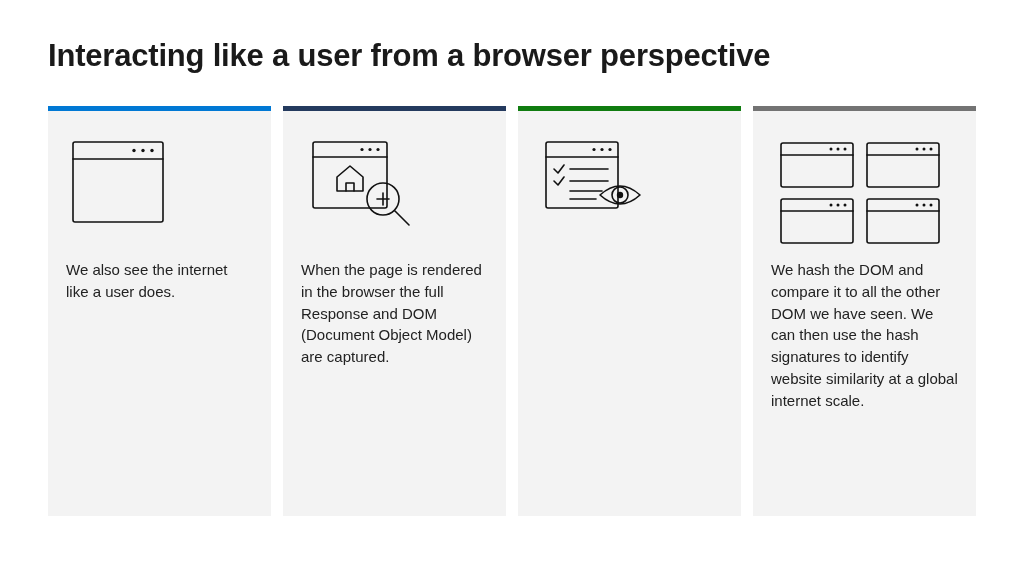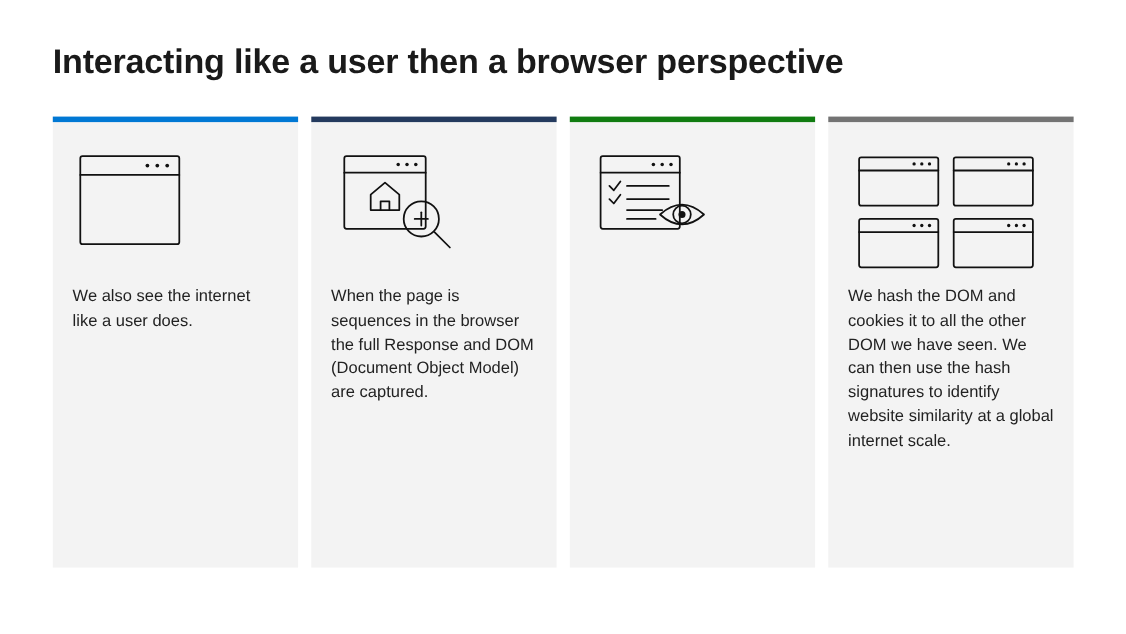--- a/index.html
+++ b/index.html
@@ -43,21 +43,21 @@
     margin-top: 10px;
     color: #222;
   }
   svg { overflow: visible; }
   .st { stroke: #111; stroke-width: 1.6; fill: none; stroke-linecap: round; stroke-linejoin: round; }
   .dot { fill: #111; }
 </style>
 </head>
 <body>
 
-<h1 class="title">Interacting like a user then a browser perspective</h1>
+<h1 class="title">Interacting like a user from a browser perspective</h1>
 
 <div class="cards">
 
   <div class="card" style="border-top-color:#0078d4">
     <div class="icon-area">
       <svg width="92" height="82" viewBox="0 0 92 82">
         <rect class="st" x="1" y="1" width="90" height="80" rx="2"></rect>
         <line class="st" x1="1" y1="18" x2="91" y2="18"></line>
         <circle class="dot" cx="62" cy="9.5" r="1.7"></circle>
         <circle class="dot" cx="71" cy="9.5" r="1.7"></circle>
@@ -76,21 +76,21 @@
         <circle class="dot" cx="63" cy="8.5" r="1.6"></circle>
         <circle class="dot" cx="71" cy="8.5" r="1.6"></circle>
         <path class="st" d="M30 50 L30 36 L43 25 L56 36 L56 50 Z"></path>
         <path class="st" d="M39 50 L39 42 L47 42 L47 50"></path>
         <circle class="st" cx="76" cy="58" r="16"></circle>
         <line class="st" x1="70" y1="58" x2="82" y2="58"></line>
         <line class="st" x1="76" y1="52" x2="76" y2="64"></line>
         <line class="st" x1="88" y1="70" x2="102" y2="84"></line>
       </svg>
     </div>
-    <p class="card-text">When the page is sequences in the browser the full Response and DOM (Document Object Model) are captured.</p>
+    <p class="card-text">When the page is rendered in the browser the full Response and DOM (Document Object Model) are captured.</p>
   </div>
 
   <div class="card" style="border-top-color:#107c10">
     <div class="icon-area">
       <svg width="112" height="86" viewBox="0 0 112 86">
         <rect class="st" x="4" y="1" width="72" height="66" rx="2"></rect>
         <line class="st" x1="4" y1="16" x2="76" y2="16"></line>
         <circle class="dot" cx="52" cy="8.5" r="1.6"></circle>
         <circle class="dot" cx="60" cy="8.5" r="1.6"></circle>
         <circle class="dot" cx="68" cy="8.5" r="1.6"></circle>
@@ -129,16 +129,16 @@
           <circle class="dot" cx="61" cy="64" r="1.5"></circle>
           <circle class="dot" cx="68" cy="64" r="1.5"></circle>
 
         <rect class="st" x="90" y="58" width="72" height="44" rx="2"></rect>
         <line class="st" x1="90" y1="70" x2="162" y2="70"></line>
         <circle class="dot" cx="140" cy="64" r="1.5"></circle>
           <circle class="dot" cx="147" cy="64" r="1.5"></circle>
           <circle class="dot" cx="154" cy="64" r="1.5"></circle>
       </svg>
     </div>
-    <p class="card-text">We hash the DOM and cookies it to all the other DOM we have seen. We can then use the hash signatures to identify website similarity at a global internet scale.</p>
+    <p class="card-text">We hash the DOM and compare it to all the other DOM we have seen. We can then use the hash signatures to identify website similarity at a global internet scale.</p>
   </div>
 
 </div>
 
 </body></html>

